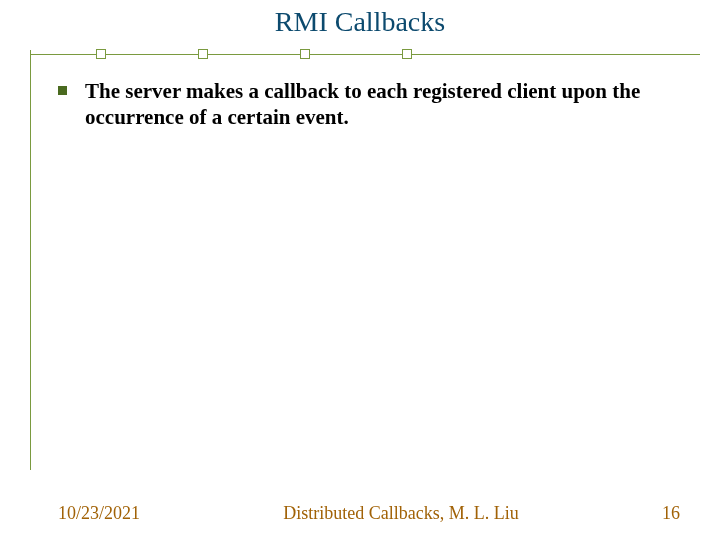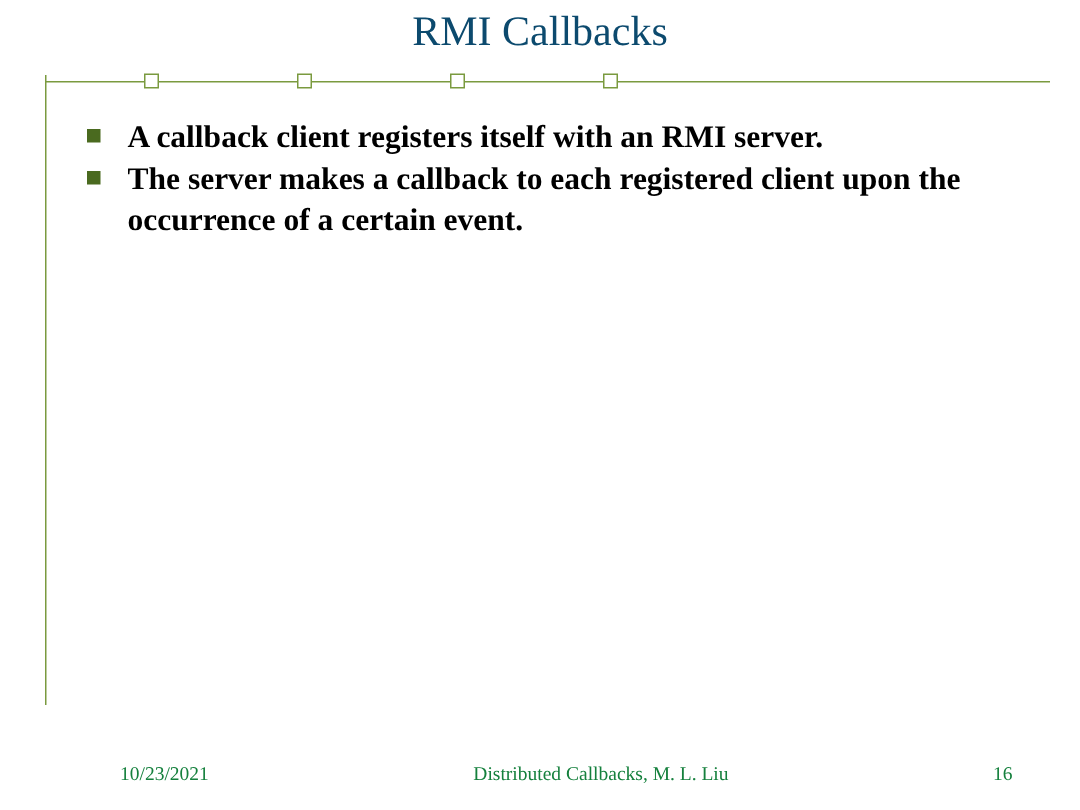--- a/index.html
+++ b/index.html
@@ -85,24 +85,23 @@
       height: 420px;
       background: #7a9a3f;
     }
     .footer {
       position: absolute;
       bottom: 16px;
       left: 0;
       right: 0;
       display: flex;
       align-items: baseline;
-      font-size: 13px;
-      color: #15803d;
+      font-size: 18px;
+      color: #a16207;
       padding: 0 28px 0 58px;
-      margin-left: 22px;
     }
     .footer-date {
       flex: 0 0 auto;
     }
     .footer-center {
       flex: 1 1 auto;
       text-align: center;
     }
     .footer-page {
       flex: 0 0 auto;
@@ -124,24 +123,20 @@
       <div class="divider-dot"></div>
       <div class="divider-dot"></div>
     </div>
   </div>
 
   <div class="vline"></div>
 
   <div class="content">
     <div class="bullet-item">
       <div class="bullet-marker"></div>
-      <div class="bullet-text">A callback client registers itself with an RMI server.</div>
-    </div>
-    <div class="bullet-item">
-      <div class="bullet-marker"></div>
       <div class="bullet-text">The server makes a callback to each registered client upon the occurrence of a certain event.</div>
     </div>
   </div>
 
   <div class="footer">
     <div class="footer-date">10/23/2021</div>
     <div class="footer-center">Distributed Callbacks, M. L. Liu</div>
     <div class="footer-page">16</div>
   </div>
 </div>

